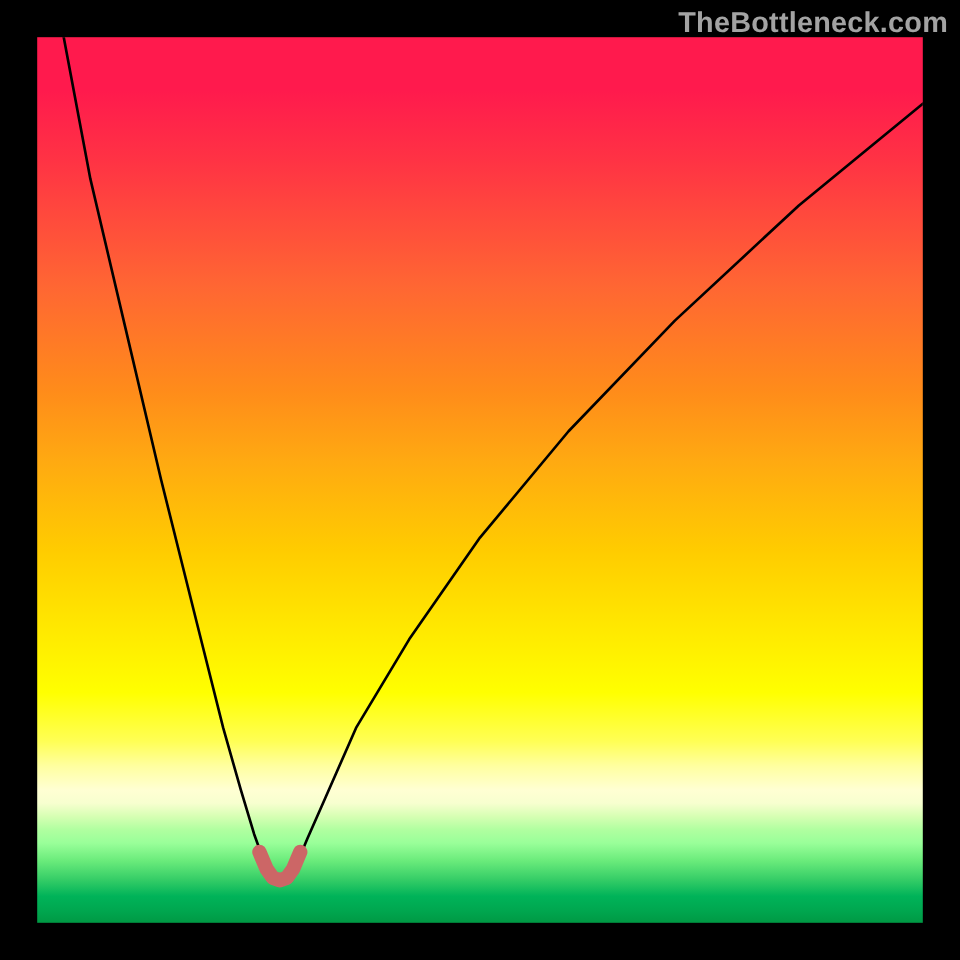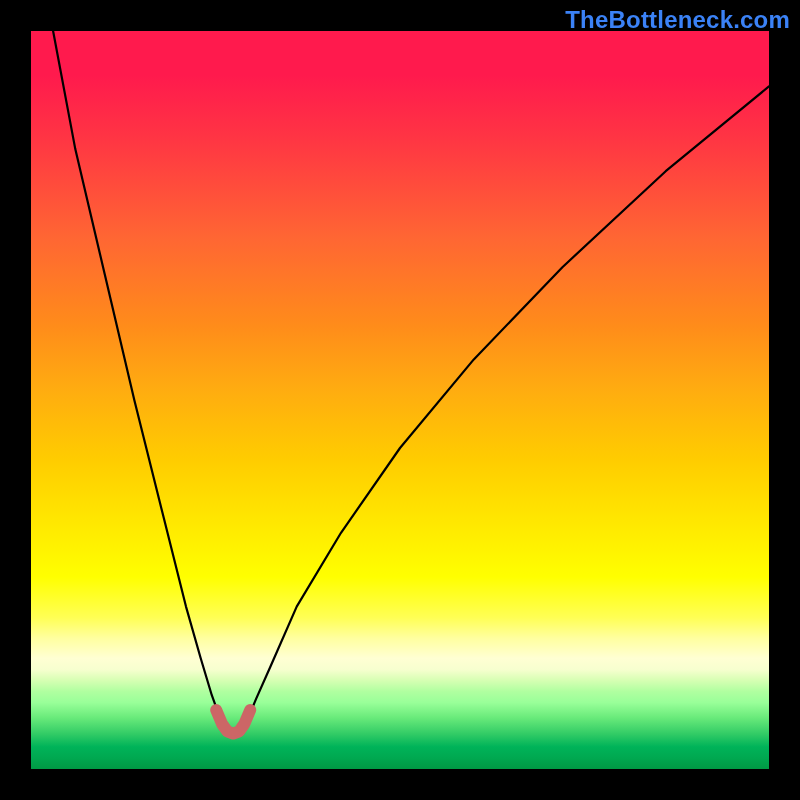--- a/index.html
+++ b/index.html
@@ -48,21 +48,21 @@
     width: 738px;
     height: 738px;
   }
   .watermark {
     position: absolute;
     top: 6px;
     right: 10px;
     font-family: Arial, Helvetica, sans-serif;
     font-size: 24px;
     font-weight: 600;
-    color: #3b82f6;
+    color: #a3a3a3;
     letter-spacing: 0.2px;
   }
 </style>
 </head>
 <body>
 
 <div class="frame">
   <svg class="curve-layer" viewBox="0 0 738 738" preserveAspectRatio="none">
     <path id="bn-curve" fill="none" stroke="#000000" stroke-width="2.2" stroke-linecap="round" stroke-linejoin="round" d="M22.1 0.0 L44.3 118.1 L73.8 243.5 L103.3 369.0 L132.8 487.1 L155.0 575.6 L169.7 627.3 L180.8 664.2 L190.4 690.8 L197.8 701.8 L203.0 704.1 L208.1 701.8 L215.5 690.8 L225.1 667.9 L239.8 634.7 L265.7 575.6 L310.0 501.8 L369.0 417.0 L442.8 328.4 L531.4 236.2 L634.7 140.2 L738.0 55.4"></path>
     <path id="bn-accent" fill="none" stroke="#cc6666" stroke-width="12" stroke-linecap="round" stroke-linejoin="round" d="M185.2 679.0 L191.1 693.0 L196.3 700.4 L202.2 702.6 L208.1 700.4 L213.3 693.0 L219.2 679.0"></path>

